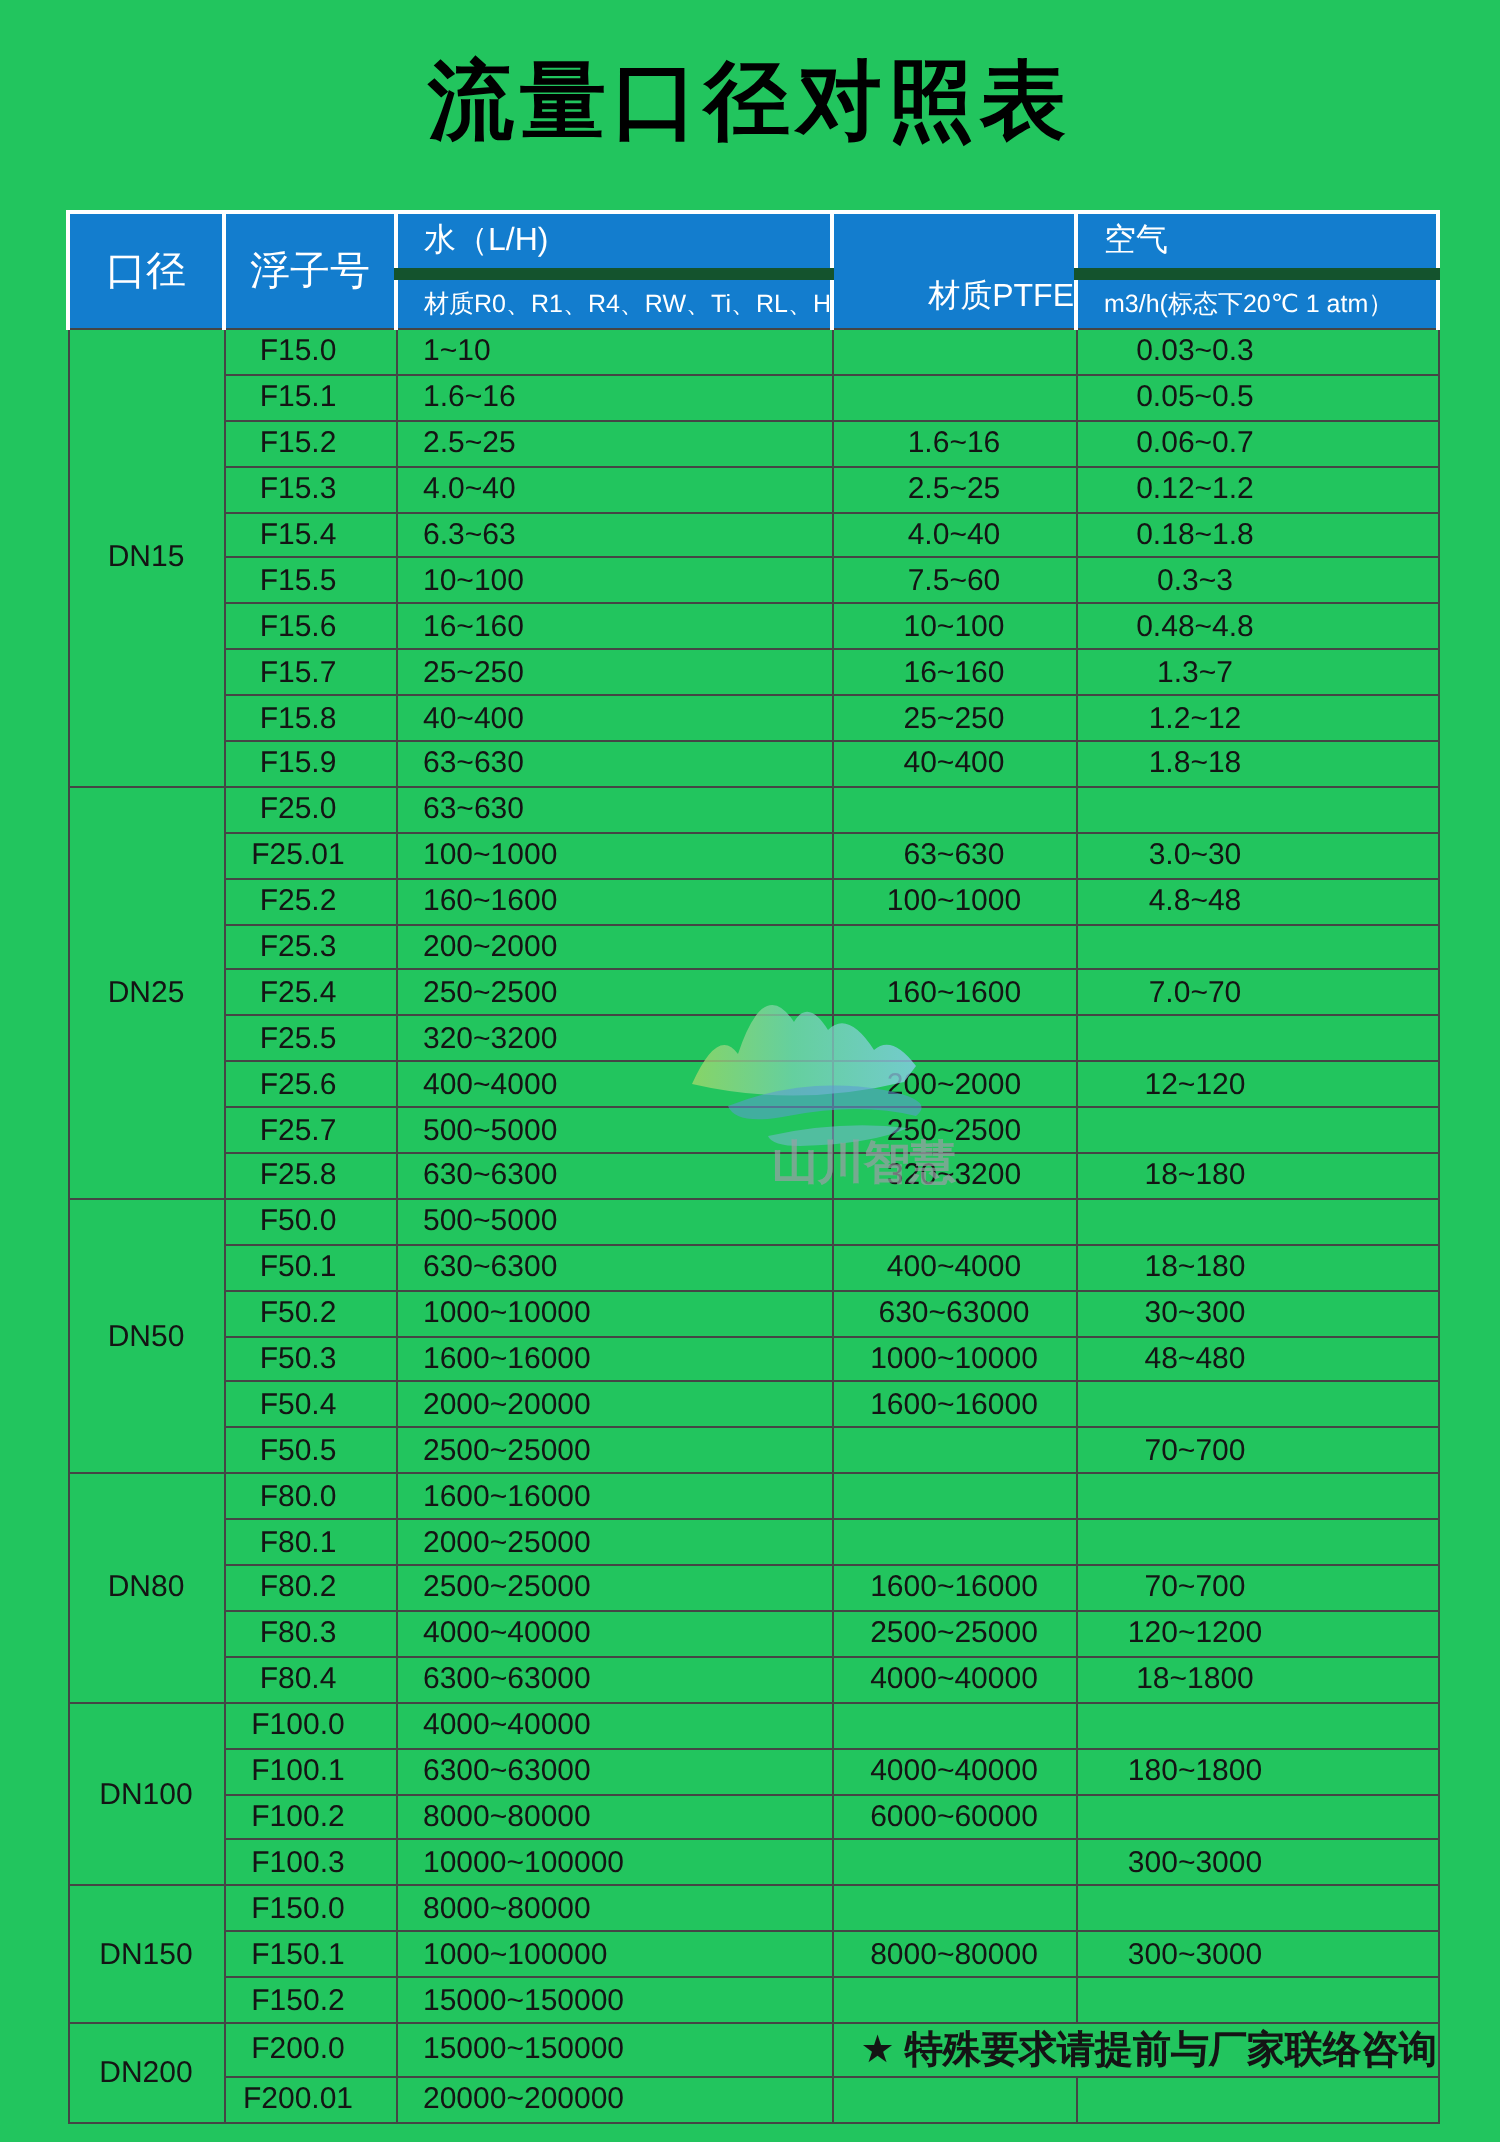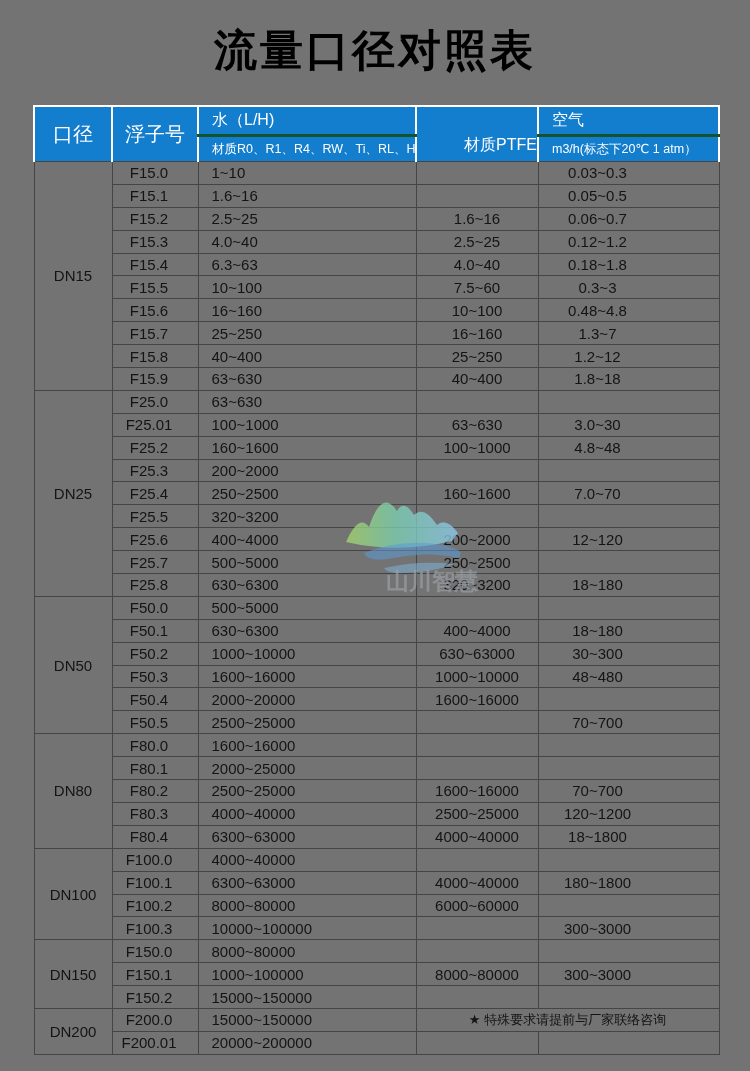--- a/index.html
+++ b/index.html
@@ -1,53 +1,53 @@
 <!DOCTYPE html>
 <html><head>
 <meta charset="utf-8">
 <style>
   html,body { margin:0; padding:0; background:#fff; }
   .page {
-    position:relative; width:750px; height:1071px; background:#737373;
+    position:relative; width:750px; height:1071px; background:#22c55e;
     overflow:hidden; font-family:"Liberation Sans","DejaVu Sans",sans-serif;
   }
   .page-title {
     position:absolute; top:22px; left:0; width:100%;
     text-align:center; font-size:43px; font-weight:bold;
     letter-spacing:3px; color:#000;
   }
   table.flow-table {
     position:absolute; left:33px; top:105px; width:685px;
     border-collapse:collapse; table-layout:fixed;
   }
   thead th {
     background:#137dce; color:#fff; font-weight:normal;
     border:2px solid #ffffff; border-bottom:none;
     padding:0; overflow:hidden; white-space:nowrap;
   }
   thead th.h-center { text-align:center; vertical-align:middle; font-size:20px; }
   thead th.h-main {
     text-align:left; padding-left:13px; height:27px; font-size:16px;
-    border-bottom:3px solid #14532d;
+    border-bottom:6px solid #14532d;
   }
   thead th.h-sub { text-align:left; padding-left:13px; height:24px; font-size:12.5px; }
   thead th.h-ptfe {
     text-align:right; vertical-align:bottom; padding:0 0 5px 12px; font-size:16px;
   }
   tbody td {
     border:1px solid #454545; height:21.9px; font-size:15px;
     color:#141414; padding:0; white-space:nowrap; overflow:hidden;
     background:transparent;
   }
   tbody td.cal   { text-align:center; }
   tbody td.float { text-align:center; padding-right:12px; }
   tbody td.water { text-align:left; padding-left:13px; }
   tbody td.ptfe  { text-align:center; }
   tbody td.air   { text-align:center; padding-right:62px;margin-top:48px; }
-  tbody td.note  { text-align:center; font-weight:normal; font-size:13px; padding:0; }
+  tbody td.note  { text-align:right; font-weight:bold; font-size:19px; padding:0; }
   .watermark {
     position:absolute; left:340px; top:476px; width:155px; height:122px;
     pointer-events:none; z-index:5;
   }
 </style>
 </head>
 <body>
 
 <div class="page">
 

